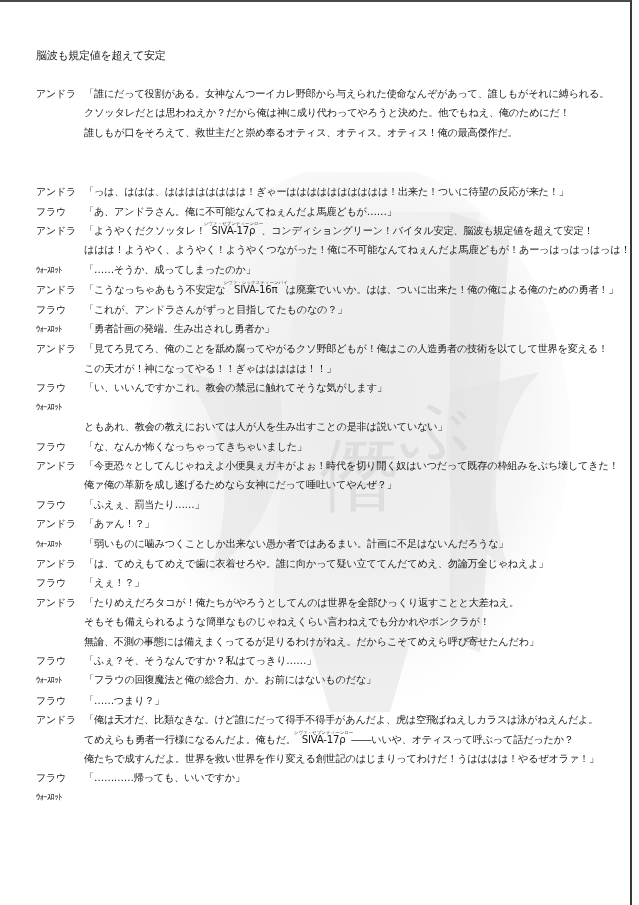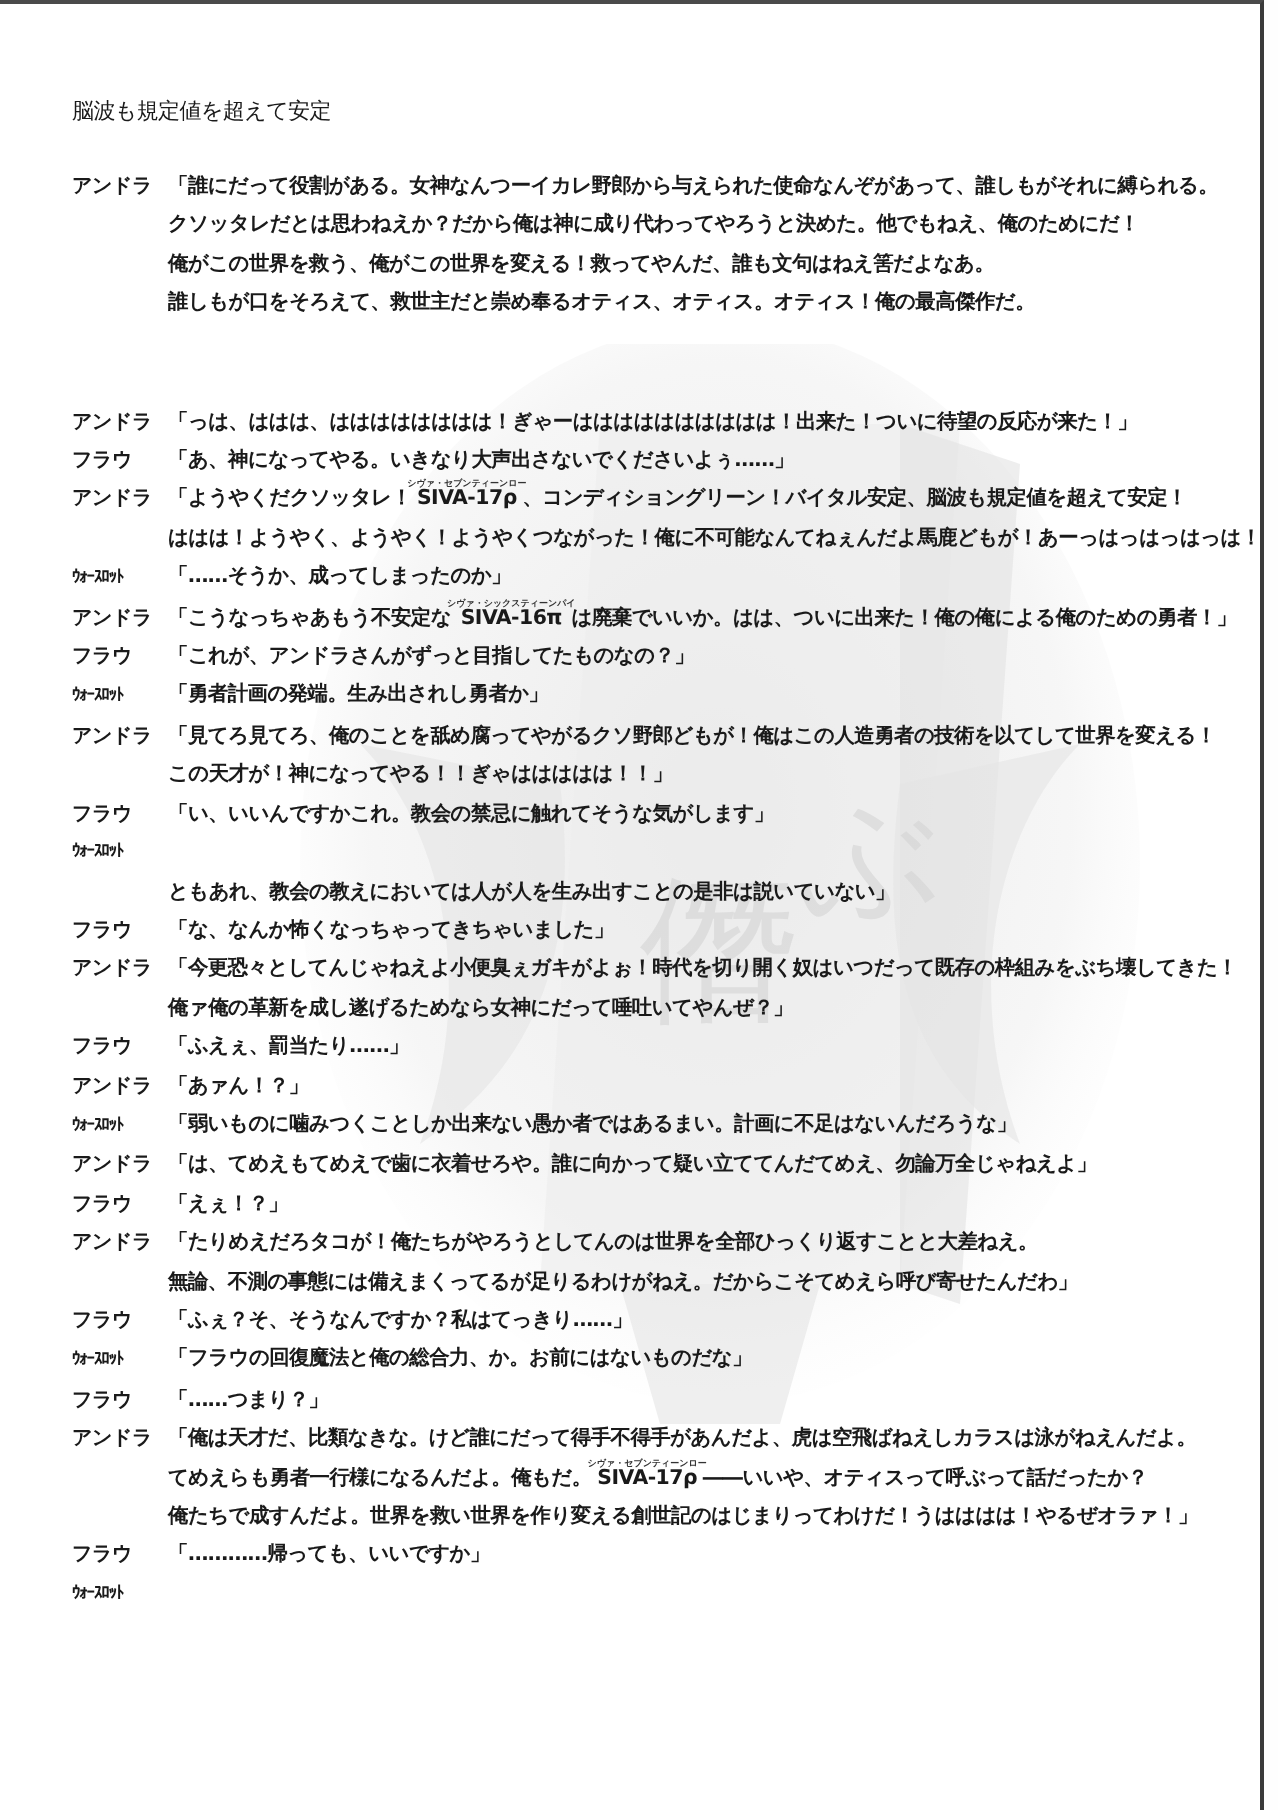--- a/index.html
+++ b/index.html
@@ -29,21 +29,20 @@
     position: absolute; left: 36px; top: 46px;
     font-size: 11px; letter-spacing: -0.3px;
   }
   .dialogue {
     position: absolute; left: 36px; top: 82px; width: 590px;
   }
   .line {
     display: flex; align-items: baseline;
     font-size: 10.2px; line-height: 19.4px; white-space: nowrap;
     letter-spacing: -0.25px;
-    font-weight: bold;
   }
   .line.gap { margin-top: 40px; }
   .speaker {
     width: 48px; flex: 0 0 48px; font-size: 10px;
   }
   .speaker.small { font-size: 8.5px; letter-spacing: -0.6px; }
   .text { flex: 1; position: relative; }
   ruby { ruby-position: over; }
   rt { font-size: 4.5px; letter-spacing: 0; color: #333; }
 </style>
@@ -76,33 +75,29 @@
       <div class="line">
         <span class="speaker">アンドラ</span>
         <span class="text">「誰にだって役割がある。女神なんつーイカレ野郎から与えられた使命なんぞがあって、誰しもがそれに縛られる。</span>
       </div>
       <div class="line">
         <span class="speaker"></span>
         <span class="text">クソッタレだとは思わねえか？だから俺は神に成り代わってやろうと決めた。他でもねえ、俺のためにだ！</span>
       </div>
       <div class="line">
         <span class="speaker"></span>
-        <span class="text">俺がこの世界を救う、俺がこの世界を変える！救ってやんだ、誰も文句はねえ筈だよなあ。</span>
-      </div>
-      <div class="line">
-        <span class="speaker"></span>
         <span class="text">誰しもが口をそろえて、救世主だと崇め奉るオティス、オティス。オティス！俺の最高傑作だ。</span>
       </div>
       <div class="line gap">
         <span class="speaker">アンドラ</span>
         <span class="text">「っは、ははは、はははははははは！ぎゃーはははははははははは！出来た！ついに待望の反応が来た！」</span>
       </div>
       <div class="line">
         <span class="speaker">フラウ</span>
-        <span class="text">「あ、神になってやる。いきなり大声出さないでくださいよぅ……」</span>
+        <span class="text">「あ、アンドラさん。俺に不可能なんてねぇんだよ馬鹿どもが……」</span>
       </div>
       <div class="line">
         <span class="speaker">アンドラ</span>
         <span class="text"><span>「ようやくだクソッタレ！</span><ruby><span>SIVA-17ρ</span><rt>シヴァ・セブンティーンロー</rt></ruby><span>、コンディショングリーン！バイタル安定、脳波も規定値を超えて安定！</span></span>
       </div>
       <div class="line">
         <span class="speaker"></span>
         <span class="text">ははは！ようやく、ようやく！ようやくつながった！俺に不可能なんてねぇんだよ馬鹿どもが！あーっはっはっはっは！！」</span>
       </div>
       <div class="line">
@@ -168,20 +163,24 @@
         <span class="speaker">アンドラ</span>
         <span class="text">「は、てめえもてめえで歯に衣着せろや。誰に向かって疑い立ててんだてめえ、勿論万全じゃねえよ」</span>
       </div>
       <div class="line">
         <span class="speaker">フラウ</span>
         <span class="text">「えぇ！？」</span>
       </div>
       <div class="line">
         <span class="speaker">アンドラ</span>
         <span class="text">「たりめえだろタコが！俺たちがやろうとしてんのは世界を全部ひっくり返すことと大差ねえ。</span>
+      </div>
+      <div class="line">
+        <span class="speaker"></span>
+        <span class="text">そもそも備えられるような簡単なものじゃねえくらい言わねえでも分かれやボンクラが！</span>
       </div>
       <div class="line">
         <span class="speaker"></span>
         <span class="text">無論、不測の事態には備えまくってるが足りるわけがねえ。だからこそてめえら呼び寄せたんだわ」</span>
       </div>
       <div class="line">
         <span class="speaker">フラウ</span>
         <span class="text">「ふぇ？そ、そうなんですか？私はてっきり……」</span>
       </div>
       <div class="line">

